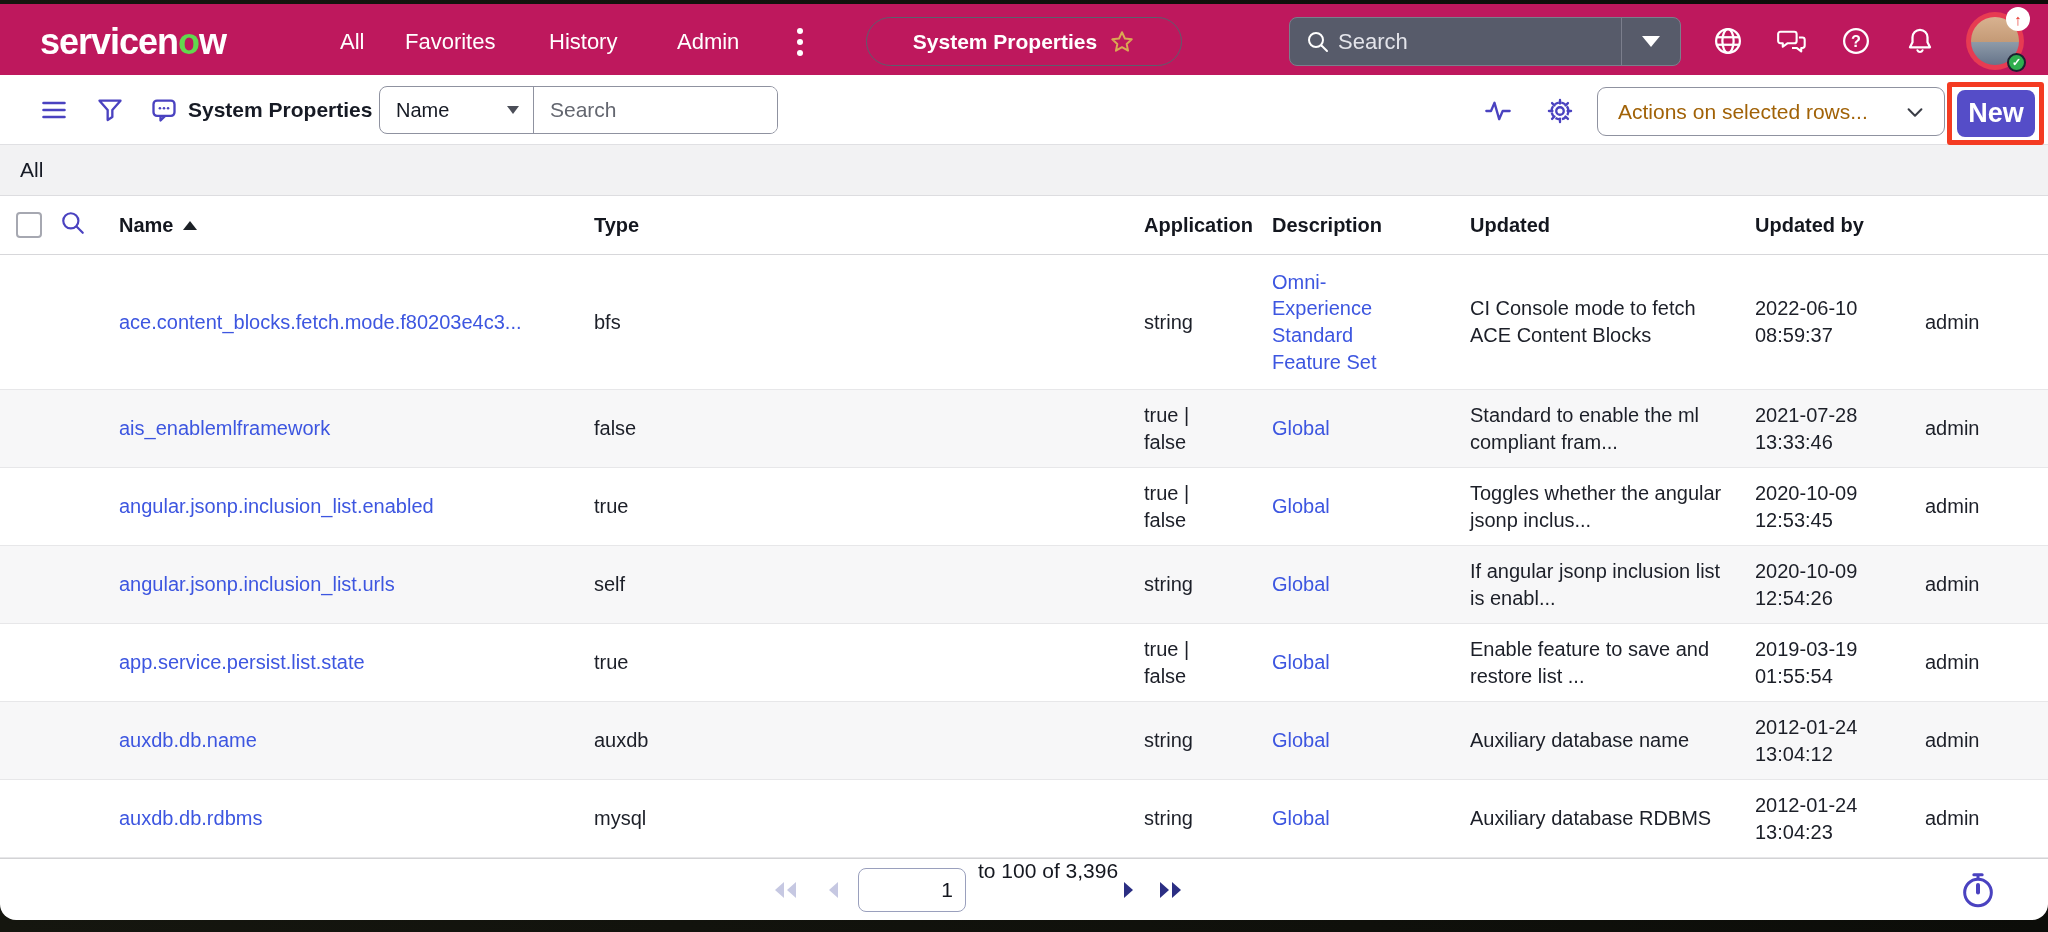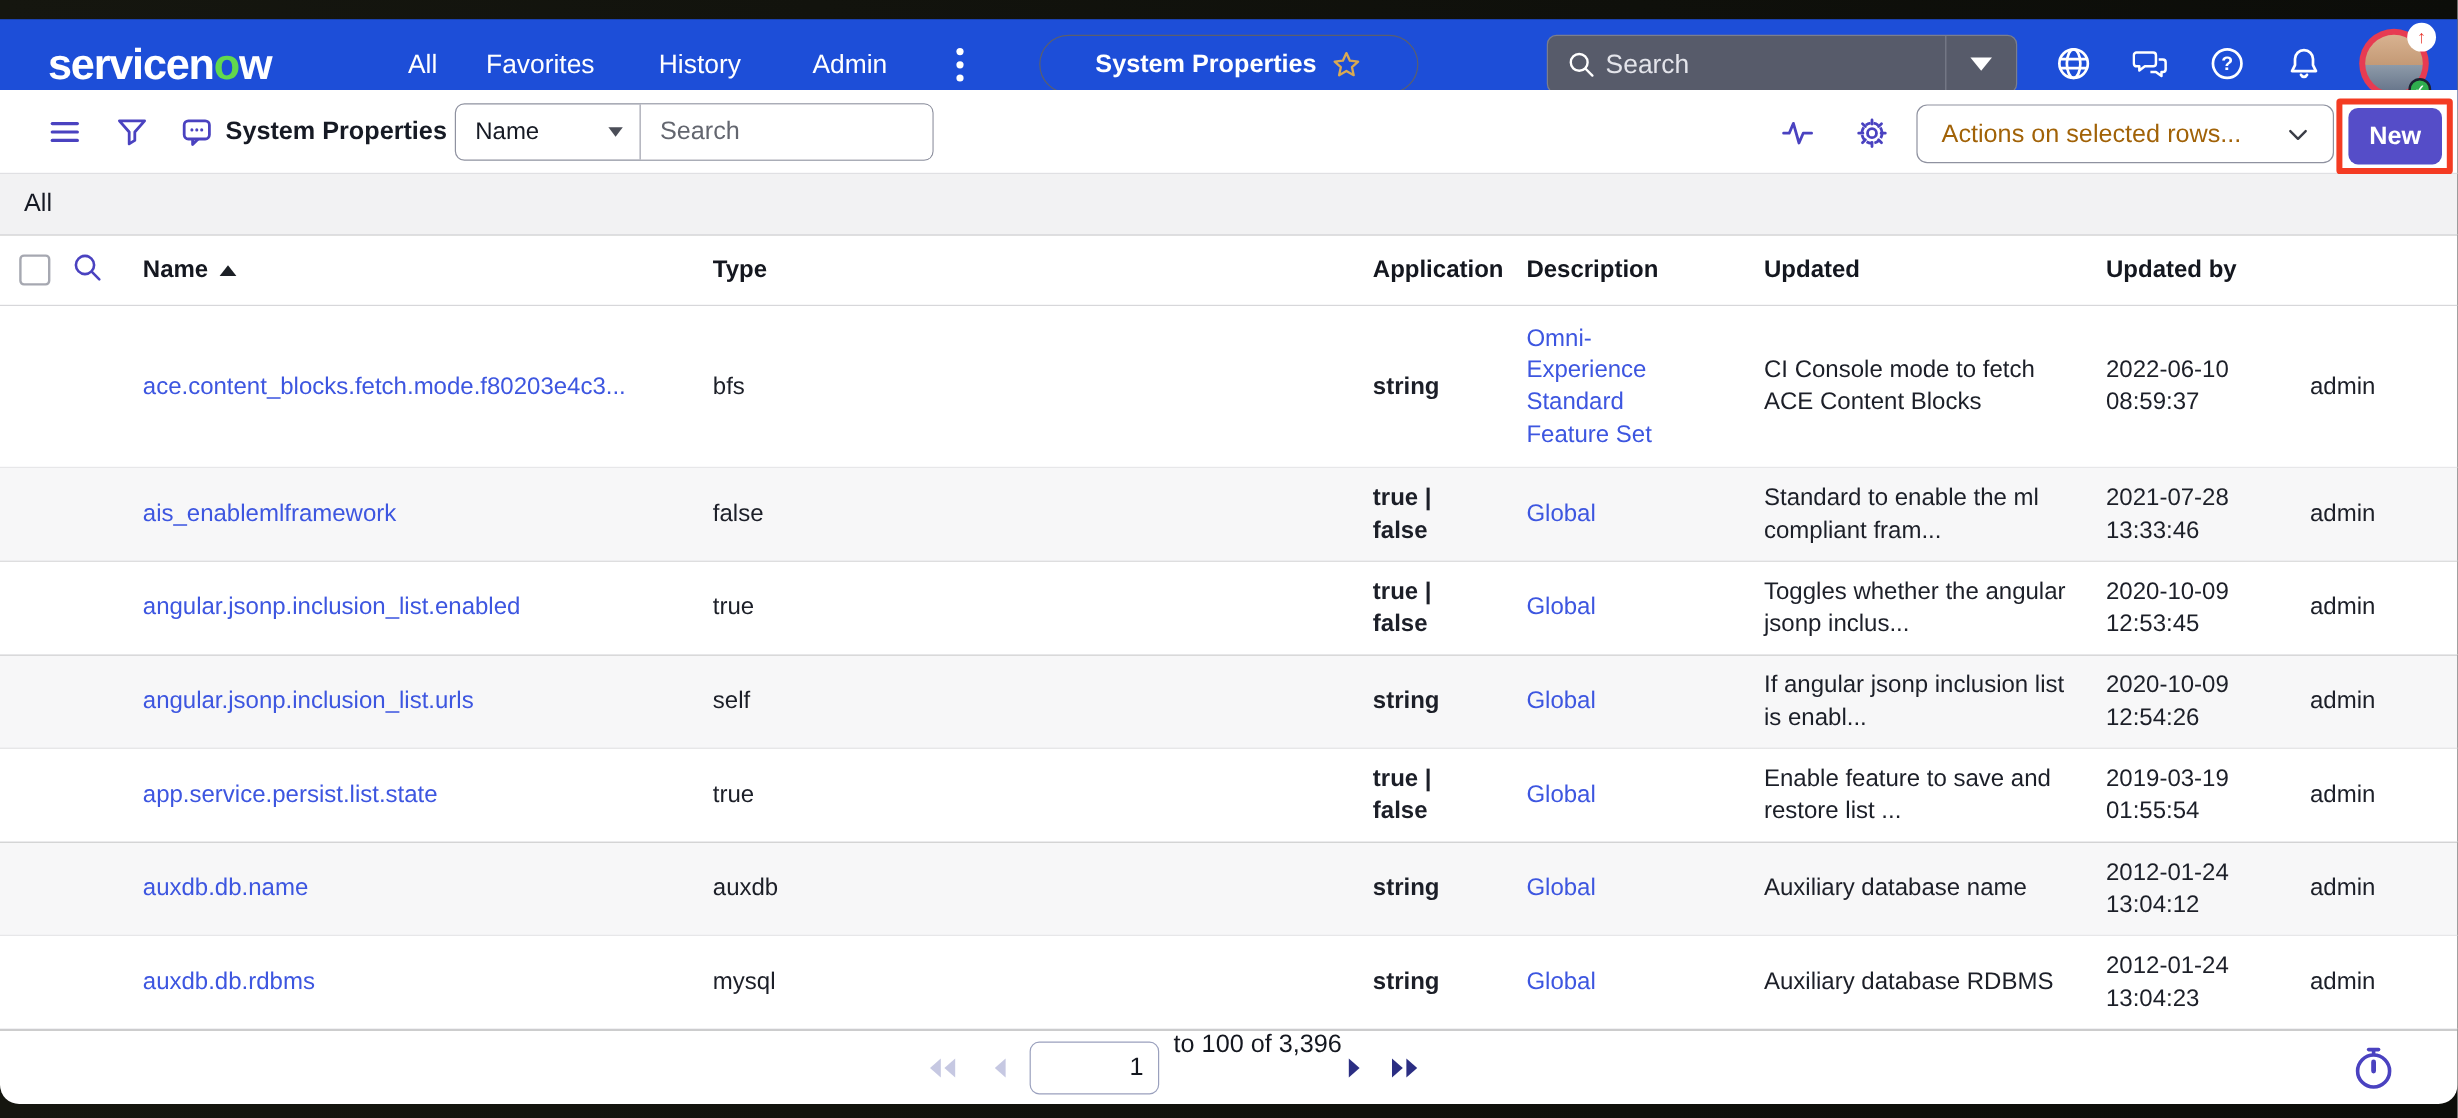--- a/index.html
+++ b/index.html
@@ -5,21 +5,21 @@
   * { box-sizing: border-box; }
   html,body { margin:0; padding:0; }
   body {
     width:2048px; height:932px; overflow:hidden; position:relative;
     background:linear-gradient(90deg,#15160f,#0c0d09);
     font-family:"Liberation Sans", sans-serif;
     -webkit-font-smoothing:antialiased;
   }
 
   
-  .nav { position:absolute; left:0; top:16px; width:2048px; height:75px; background:#1d4ed8; }
+  .nav { position:absolute; left:0; top:4px; width:2048px; height:75px; background:#be185d; }
   .logo { position:absolute; left:40px; top:0; height:75px; display:flex; align-items:center;
           font-size:36px; font-weight:bold; color:#fff; letter-spacing:-1px; }
   .logo .green { color:#62d84e; }
   .nav-item { position:absolute; top:0; height:75px; display:flex; align-items:center;
               color:#fff; font-size:22px; cursor:pointer; }
   .kebab { position:absolute; top:24px; width:28px; height:28px; display:flex; align-items:center; justify-content:center; }
   .pill { position:absolute; left:866px; top:13px; width:316px; height:49px; border:1px solid #5b5f6d;
           border-radius:26px; display:flex; align-items:center; justify-content:center; gap:12px; }
   .pill-label { color:#fff; font-weight:bold; font-size:21px; }
   .nav-search { position:absolute; left:1289px; top:13px; width:392px; height:49px; background:#575b6a;
@@ -51,21 +51,21 @@
   .field-select .lbl { font-size:20px; color:#161a24; }
   .mini-tri { width:0; height:0; border-left:6px solid transparent; border-right:6px solid transparent; border-top:8px solid #4b4e58; }
   .field-combo input { width:243px; border:none; outline:none; font-size:21px; font-family:inherit; padding:0 16px; color:#161a24; }
   .field-combo input::placeholder { color:#63666f; opacity:1; }
   .actions-select { position:absolute; left:1597px; top:12px; width:348px; height:49px; border:1.5px solid #8f92a0;
                     border-radius:9px; background:#fff; display:flex; align-items:center; justify-content:space-between;
                     padding:0 18px 0 20px; cursor:pointer; }
   .actions-select .lbl { font-size:21px; color:#a16207; }
   .red-box { position:absolute; left:1947px; top:7px; width:97px; height:63px; border:5px solid #f43b22; border-radius:3px; z-index:5; }
   .new-btn { position:absolute; left:1957px; top:15px; width:78px; height:47px; background:#554dc8; border-radius:8px;
-             color:#fff; font-weight:bold; font-size:21px; display:flex; align-items:center; justify-content:center;
+             color:#fff; font-weight:bold; font-size:27px; display:flex; align-items:center; justify-content:center;
              cursor:pointer; z-index:6; }
 
   
   .all-row { position:absolute; left:0; top:145px; width:2048px; height:51px; background:#f2f2f3;
              border-bottom:1px solid #dddde0; display:flex; align-items:center; padding-left:20px;
              font-size:21px; color:#161a24; }
 
   
   .grid { display:grid; grid-template-columns:44px 56px 475px 550px 128px 198px 285px 170px auto; }
   .thead { position:absolute; left:0; top:196px; width:2048px; height:59px; background:#fff;
@@ -75,21 +75,21 @@
   .checkbox { width:26px; height:26px; border:2px solid #a6a8b1; border-radius:4px; background:#fff; margin-left:16px; cursor:pointer; }
   .hdr-search { margin-left:16px; width:26px; height:26px; cursor:pointer; }
 
   .tbody { position:absolute; left:0; top:255px; width:2048px; }
   .trow { align-items:center; min-height:78px; border-bottom:1px solid #e7e7e9; background:#fff; }
   .trow.even { background:#f7f7f8; }
   .trow.tall { min-height:135px; }
   .c { font-size:20px; color:#1c1f28; padding:8px 0 8px 19px; line-height:1.33; }
   .c a { color:#3d56e0; text-decoration:none; cursor:pointer; }
   .wrap { display:inline-block; }
-  .c-type .wrap { max-width:86px;font-weight:bold; }
+  .c-type .wrap { max-width:86px; }
   .c-app .wrap { max-width:134px; }
   .c-desc .wrap { max-width:256px; }
   .c-upd .wrap { max-width:122px; }
 
   
   .footer { position:absolute; left:0; top:858px; width:2048px; height:62px; background:#fff;
             border-top:1px solid #d3d3d5; border-radius:0 0 16px 16px; z-index:2; }
   .pg-btn { position:absolute; top:17px; width:34px; height:28px; display:flex; align-items:center; justify-content:center; cursor:pointer; }
   .pg-input { position:absolute; left:858px; top:9px; width:108px; height:44px; border:1.5px solid #9aa0bd; border-radius:8px;
               font-size:21px; font-family:inherit; text-align:right; padding-right:12px; color:#14171f; outline:none; }

